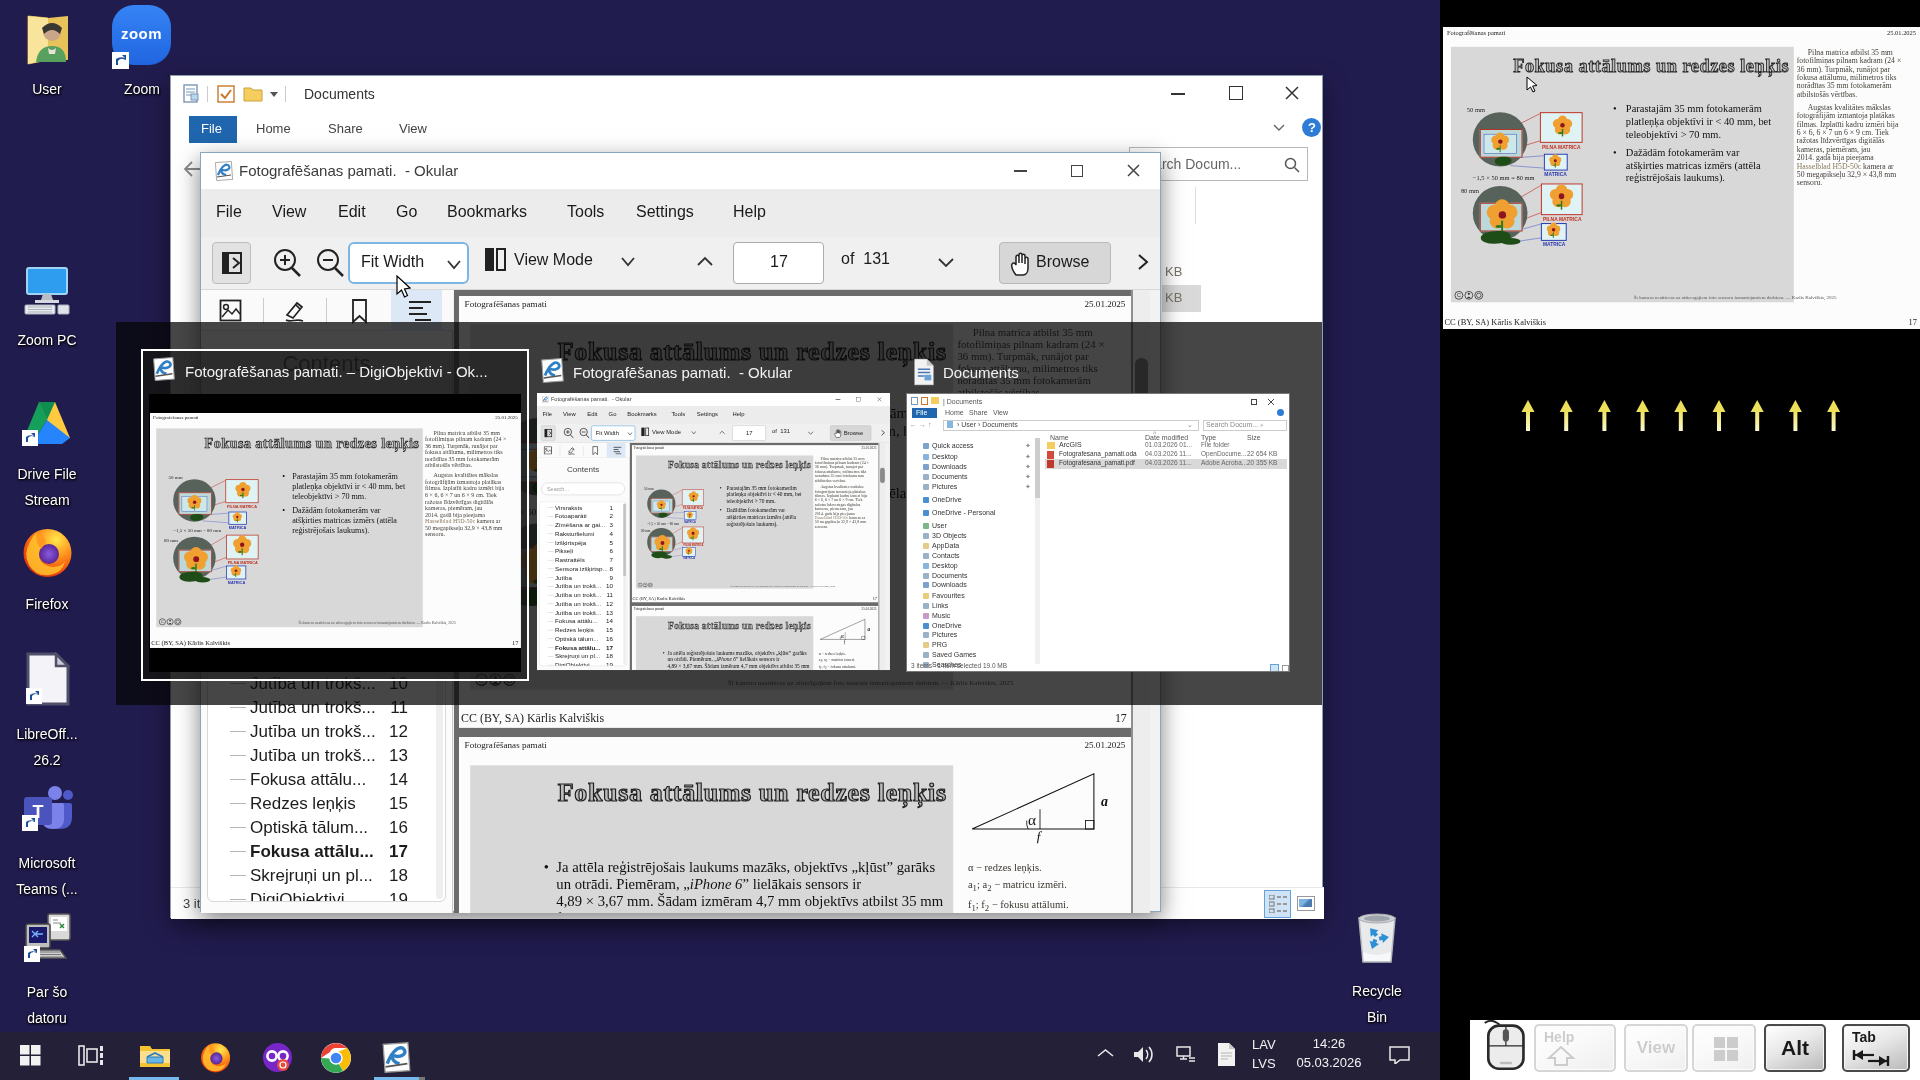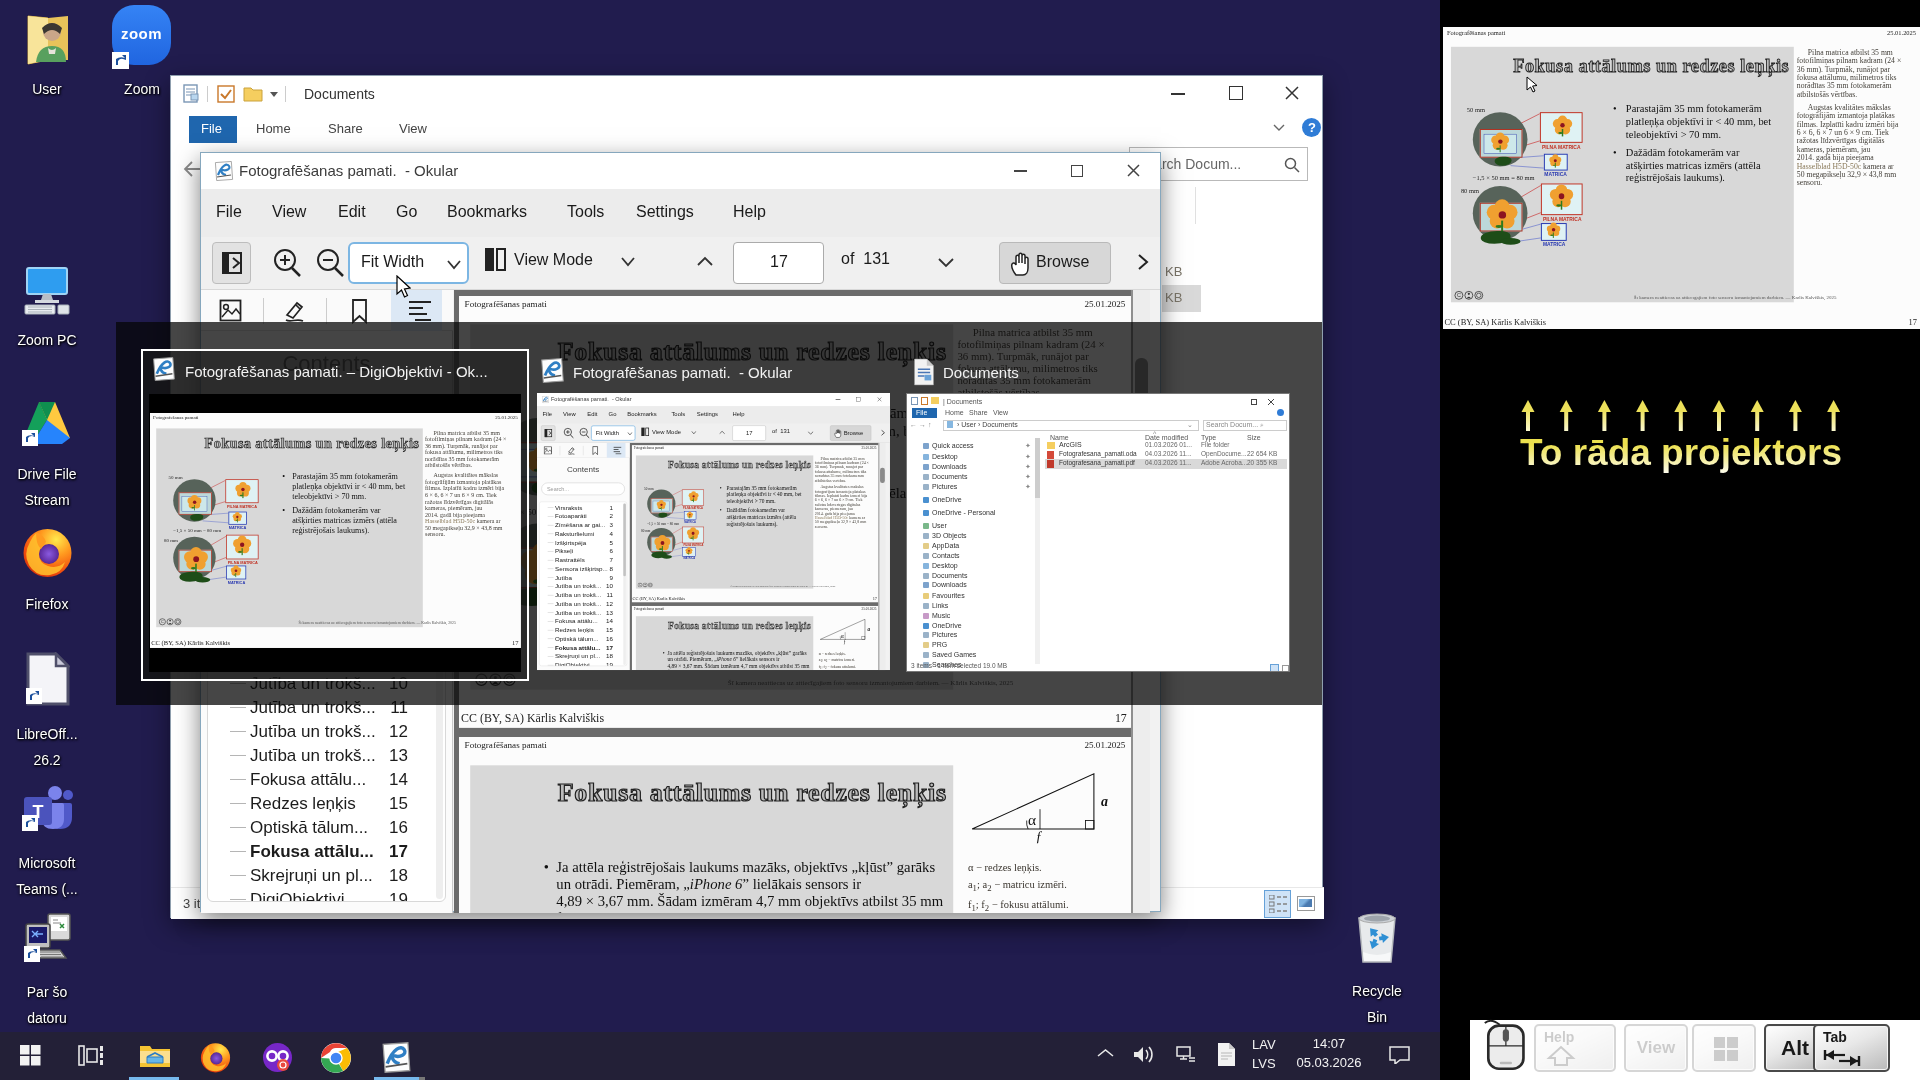--- a/index.html
+++ b/index.html
@@ -1262,21 +1262,21 @@
           <path d="M6 13 h7 M9.5 10 v3" stroke="#e8e8e8" stroke-width="1.4"></path>
           <path d="M15 12 h6 M15 15 h6" stroke="#e8e8e8" stroke-width="1.6"></path>
         </svg>
         <svg class="abs" style="left:1217px;top:10px" width="19" height="25" viewBox="0 0 19 25">
           <path d="M1 1 h11 l6 6 v17 h-17 z" fill="#f2f2f2"></path>
           <path d="M12 1 l0 6 6 0" fill="#c9c9c9"></path>
           <path d="M4 11 h11 M4 14 h11 M4 17 h7" stroke="#b5b5b5" stroke-width="1.2"></path>
         </svg>
         <div class="abs" style="left:1252px;top:5px;font-size:13px;color:#f2f2f2">LAV</div>
         <div class="abs" style="left:1252px;top:24px;font-size:13px;color:#f2f2f2">LVS</div>
-        <div class="abs" style="left:1296px;top:4px;width:66px;text-align:center;font-size:13px;color:#f2f2f2">14:07</div>
+        <div class="abs" style="left:1296px;top:4px;width:66px;text-align:center;font-size:13px;color:#f2f2f2">14:26</div>
         <div class="abs" style="left:1290px;top:23px;width:78px;text-align:center;font-size:13px;color:#f2f2f2">05.03.2026</div>
         <svg class="abs" style="left:1389px;top:13px" width="21" height="19">
           <path d="M1 2 h19 v13 h-9 l-5 4 v-4 h-5 z" fill="none" stroke="#e8e8e8" stroke-width="1.5"></path>
         </svg>
       </div>
     </div>
     <div id="rightside">
       <div class="abs" style="left:3px;top:27px;width:477px;height:302px;overflow:hidden">
         <div class="scw" style="transform:scale(0.4969,0.4951)">
           <div class="sl">
@@ -1438,21 +1438,20 @@
         </g>
         <g transform="translate(275.4,0)">
           <rect x="-2" y="10" width="4" height="21" fill="url(#ag)"></rect>
           <path d="M-6.5 12 L0 0 L6.5 12 Z" fill="#ece05a"></path>
         </g>
         <g transform="translate(313.6,0)">
           <rect x="-2" y="10" width="4" height="21" fill="url(#ag)"></rect>
           <path d="M-6.5 12 L0 0 L6.5 12 Z" fill="#ece05a"></path>
         </g>
       </svg>
-      <div class="abs" style="left:76px;top:432px;width:330px;text-align:center;font-size:37px;font-weight:bold;letter-spacing:0;background:linear-gradient(180deg,#ece04e 30%,#fffef2 100%);-webkit-background-clip:text;color:transparent;white-space:nowrap">To rāda projektors</div>
       <div class="abs" style="left:30px;top:1020px;width:450px;height:60px;background:#fff"></div>
       <svg class="abs" style="left:42px;top:1016px" width="46" height="58" viewBox="0 0 52 66">
         <path d="M20 10 Q10 2 3 8" fill="none" stroke="#222" stroke-width="2.2"></path>
         <rect x="7" y="11" width="40" height="49" rx="12" fill="#ececec" stroke="#2a2a2a" stroke-width="3"></rect>
         <line x1="7" y1="34" x2="47" y2="34" stroke="#2a2a2a" stroke-width="1.6"></line>
         <line x1="27" y1="11" x2="27" y2="34" stroke="#2a2a2a" stroke-width="1.4"></line>
         <rect x="23.5" y="15" width="7" height="14" rx="3.5" fill="#555"></rect>
         <rect x="20" y="52" width="14" height="3" rx="1.5" fill="#bbb"></rect>
       </svg>
       <div class="key keyfade" style="left:94px;width:82px">
@@ -1468,21 +1467,21 @@
         <svg class="abs" style="left:20px;top:11px" width="25" height="25">
           <rect x="0" y="0" width="11" height="11" fill="#1a1a1a"></rect>
           <rect x="13" y="0" width="11" height="11" fill="#1a1a1a"></rect>
           <rect x="0" y="13" width="11" height="11" fill="#1a1a1a"></rect>
           <rect x="13" y="13" width="11" height="11" fill="#1a1a1a"></rect>
         </svg>
       </div>
       <div class="key" style="left:324px;width:62px">
         <div class="abs" style="left:0;right:0;top:10px;text-align:center;font-size:21px;font-weight:bold;color:#1a1a1a">Alt</div>
       </div>
-      <div class="key" style="left:373px;width:77px">
+      <div class="key" style="left:402px;width:68px">
         <div class="abs" style="left:8px;top:3px;font-size:14px;font-weight:bold;color:#1a1a1a">Tab</div>
         <svg class="abs" style="left:8px;top:23px" width="38" height="18">
           <line x1="2" y1="1" x2="2" y2="11" stroke="#1a1a1a" stroke-width="2.4"></line>
           <line x1="3" y1="6" x2="22" y2="6" stroke="#1a1a1a" stroke-width="2.2"></line>
           <path d="M11 1 L3 6 L11 11 Z" fill="#1a1a1a"></path>
           <line x1="36" y1="7" x2="36" y2="17" stroke="#1a1a1a" stroke-width="2.4"></line>
           <line x1="16" y1="12" x2="35" y2="12" stroke="#1a1a1a" stroke-width="2.2"></line>
           <path d="M27 7 L35 12 L27 17 Z" fill="#1a1a1a"></path>
         </svg>
       </div>

